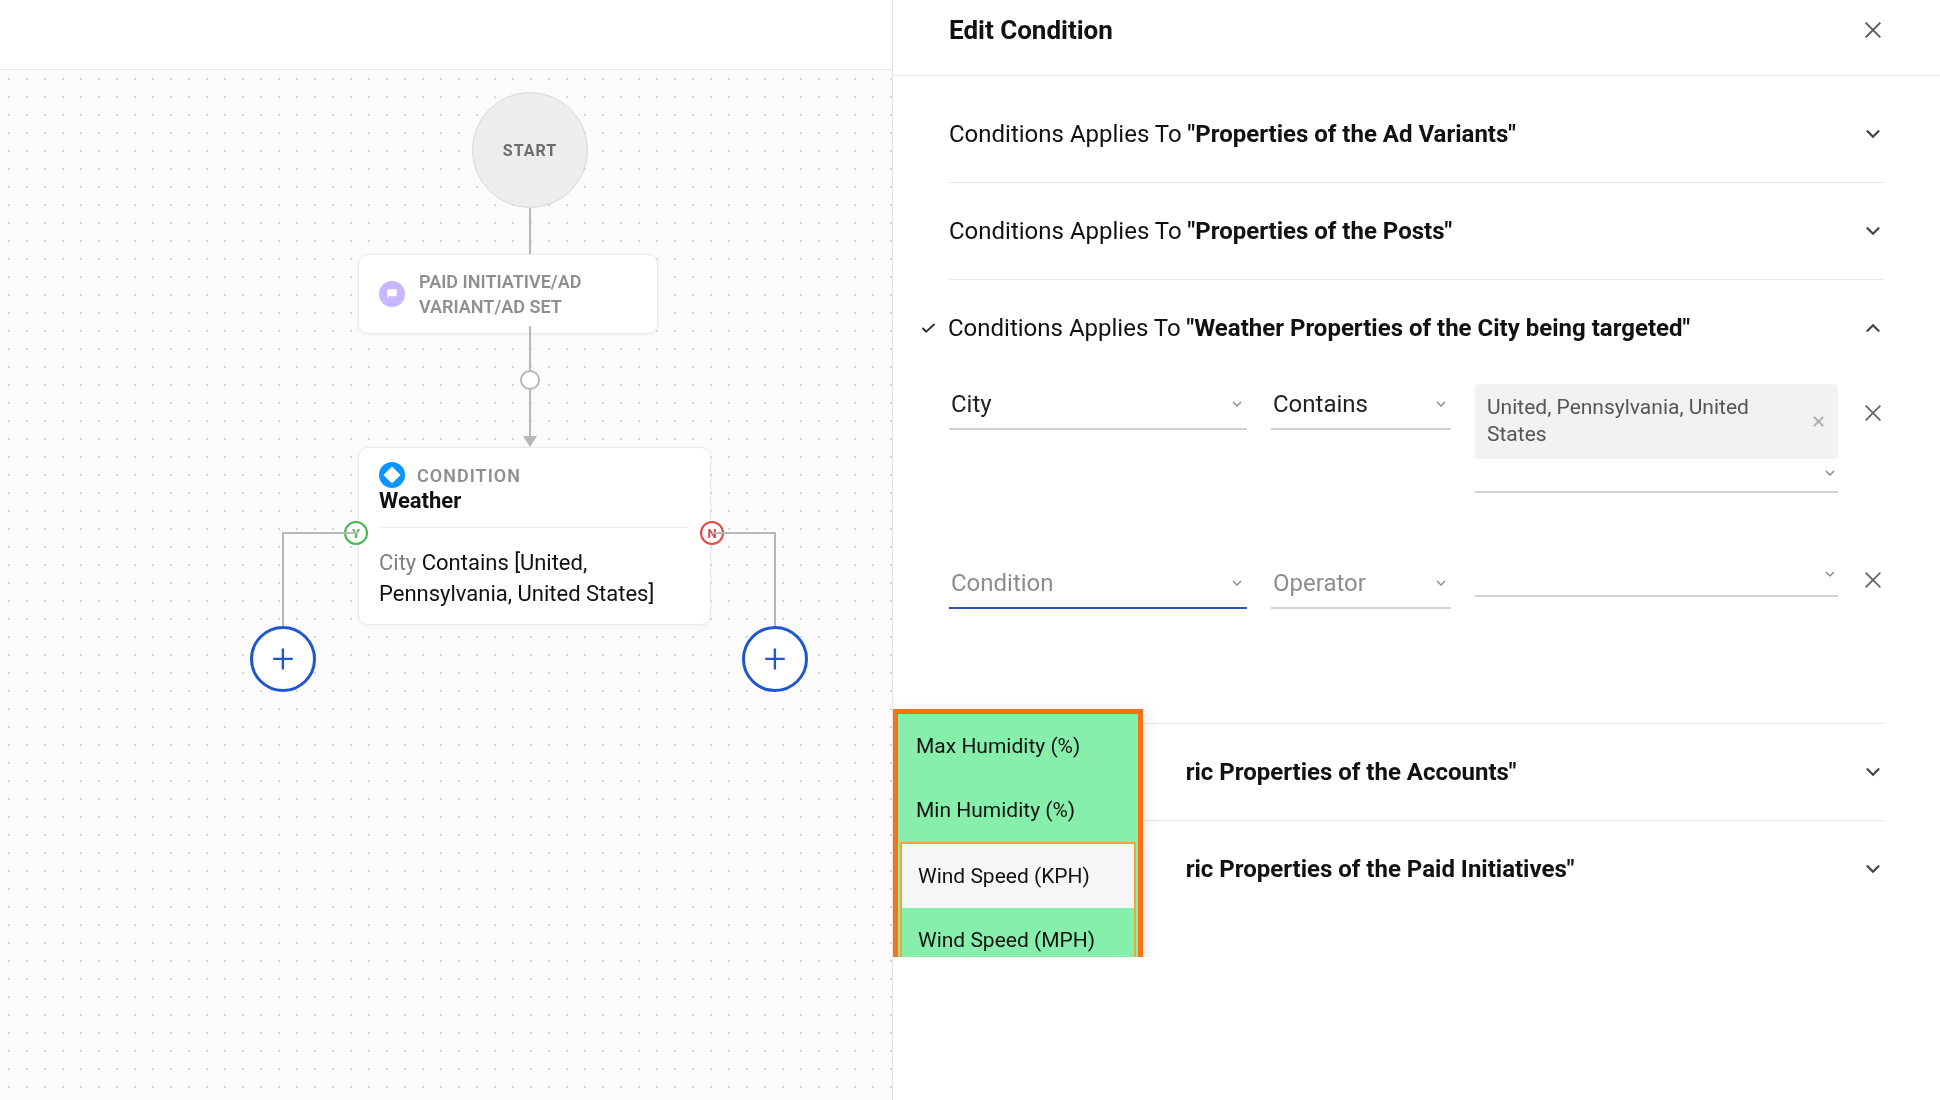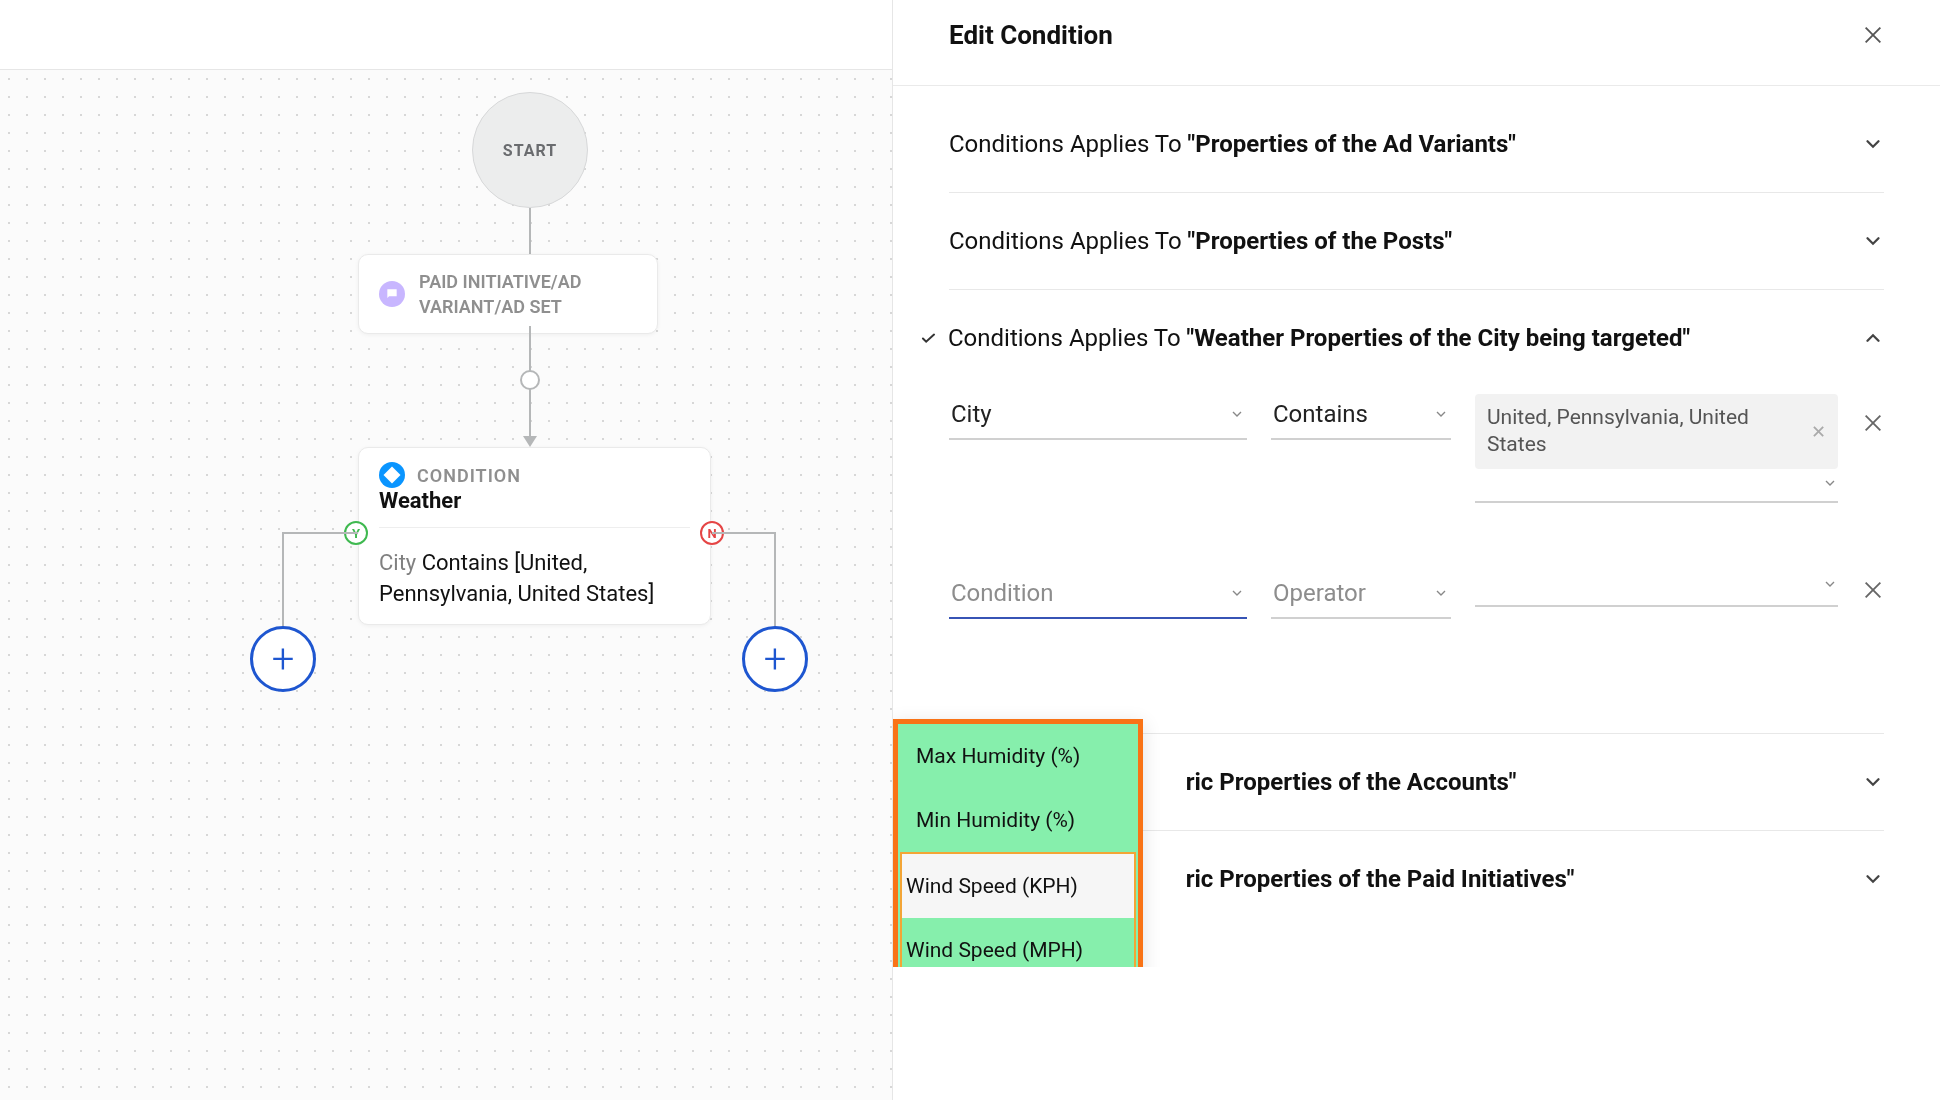--- a/index.html
+++ b/index.html
@@ -88,21 +88,21 @@
 .add-right { top: 556px; left: 742px; }
 
 
 .panel {
   flex: 1;
   height: 100%;
   display: flex; flex-direction: column;
   background: #fff;
 }
 .panel-header {
-  height: 86px;
+  height: 76px;
   border-bottom: 1px solid #eaeaea;
   display: flex; align-items: center; justify-content: space-between;
   padding: 0 56px 16px 56px;
 }
 .panel-title { font-weight: 700; font-size: 26px; }
 .close-x {
   width: 22px; height: 22px;
   color: #555; cursor: pointer;
 }
 .panel-body {
@@ -168,21 +168,21 @@
   box-shadow: 0 4px 18px rgba(0,0,0,0.12);
 }
 .dd-item {
   padding: 20px 18px;
   font-size: 21px;
 }
 .dd-highlight {
   border: 2px solid #f3a536;
   margin: 0 2px;
 }
-.dd-highlight .dd-item { padding-left: 4px; }
+.dd-highlight .dd-item { padding-left: 16px; }
 
 
 .conn {
   position: absolute; overflow: visible; stroke: #b5b7b8; fill: none; stroke-width: 2;
 }
 .yn-badge {
   position: absolute;
   width: 24px; height: 24px; border-radius: 50%;
   background: #fff; font-size: 13px; font-weight: 700;
   display: flex; align-items: center; justify-content: center;

